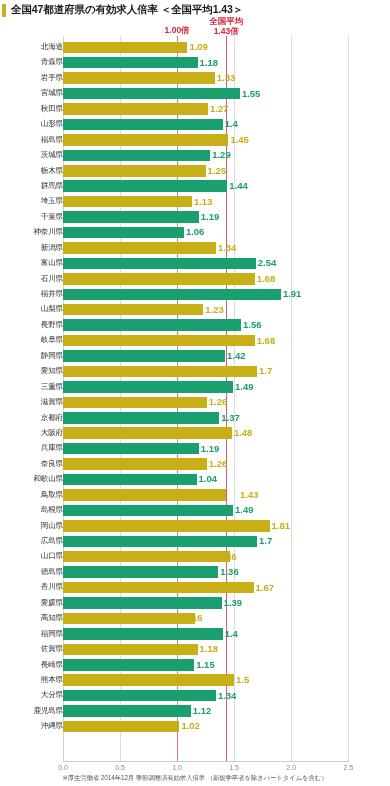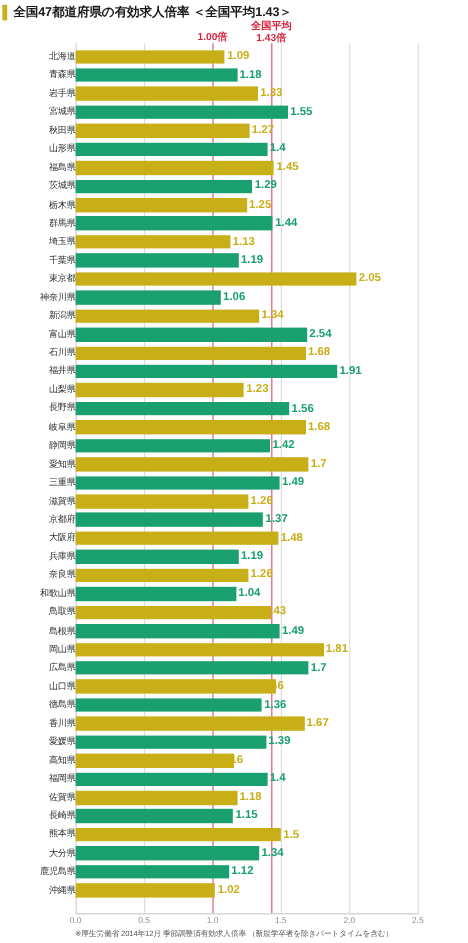--- a/index.html
+++ b/index.html
@@ -236,25 +236,20 @@
         <div class="row-label">埼玉県</div>
         <div class="bar gold" style="width: 128.9px;"></div>
         <div class="bar-value gold" style="left: 193.9px;">1.13</div>
       </div>
       <div class="row">
         <div class="row-label">千葉県</div>
         <div class="bar green" style="width: 135.8px;"></div>
         <div class="bar-value green" style="left: 200.8px;">1.19</div>
       </div>
       <div class="row">
-        <div class="row-label">東京都</div>
-        <div class="bar gold" style="width: 233.9px;"></div>
-        <div class="bar-value gold" style="left: 298.9px;">2.05</div>
-      </div>
-      <div class="row">
         <div class="row-label">神奈川県</div>
         <div class="bar green" style="width: 120.9px;"></div>
         <div class="bar-value green" style="left: 185.9px;">1.06</div>
       </div>
       <div class="row">
         <div class="row-label">新潟県</div>
         <div class="bar gold" style="width: 152.9px;"></div>
         <div class="bar-value gold" style="left: 217.9px;">1.34</div>
       </div>
       <div class="row">
@@ -328,21 +323,21 @@
         <div class="bar-value gold" style="left: 208.8px;">1.26</div>
       </div>
       <div class="row">
         <div class="row-label">和歌山県</div>
         <div class="bar green" style="width: 133.5px;"></div>
         <div class="bar-value green" style="left: 198.5px;">1.04</div>
       </div>
       <div class="row">
         <div class="row-label">鳥取県</div>
         <div class="bar gold" style="width: 163.2px;"></div>
-        <div class="bar-value gold" style="left: 220px; text-align: right;">1.43</div>
+        <div class="bar-value gold" style="left: 240px; text-align: right;">1.43</div>
       </div>
       <div class="row">
         <div class="row-label">島根県</div>
         <div class="bar green" style="width: 170px;"></div>
         <div class="bar-value green" style="left: 235px;">1.49</div>
       </div>
       <div class="row">
         <div class="row-label">岡山県</div>
         <div class="bar gold" style="width: 206.5px;"></div>
         <div class="bar-value gold" style="left: 271.5px;">1.81</div>

